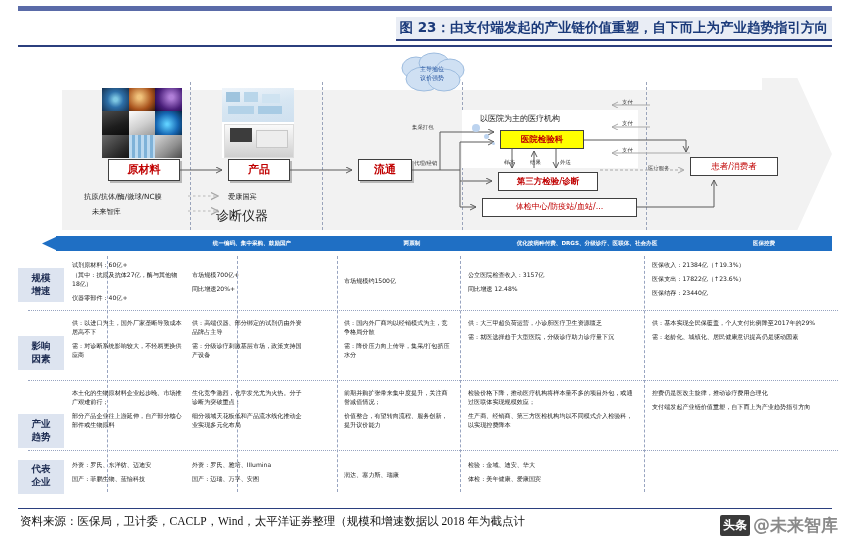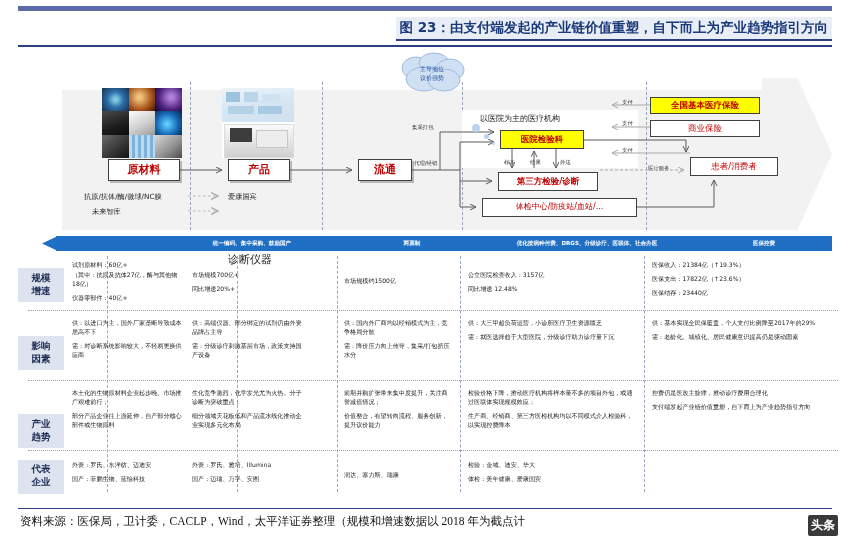--- a/index.html
+++ b/index.html
@@ -211,34 +211,28 @@
     </div>
 
     <div class="node redthin" style="left:482px; top:198px; width:155px; height:19px; font-size:8px;">
       <span>体检中心/防疫站/血站/...</span>
     </div>
 
     <div class="node red" style="left:498px; top:172px; width:100px; height:19px; font-size:8.5px;">
       <span>第三方检验/诊断</span>
     </div>
 
-    <div class="node yellow" style="left:650px; top:97px; width:110px; height:17px; font-size:8.5px;">
-      <span>全国基本医疗保险</span>
-    </div>
-    <div class="node redthin" style="left:650px; top:120px; width:110px; height:17px; font-size:8.5px;">
-      <span>商业保险</span>
-    </div>
     <div class="node redthin" style="left:690px; top:157px; width:88px; height:19px; font-size:8.5px;">
       <span>患者/消费者</span>
     </div>
 
     <div class="plainlabel" style="left:84px; top:192px; font-size:7.2px;">抗原/抗体/酶/微球/NC膜</div>
     <div class="plainlabel" style="left:92px; top:207px; font-size:7.2px;">未来智库</div>
     <div class="plainlabel" style="left:228px; top:192px; font-size:7.2px;">爱康国宾</div>
-    <div class="plainlabel" style="left:228px; top:207px; font-size:11px;margin-top:45px;">诊断仪器</div>
+    <div class="plainlabel" style="left:216px; top:207px; font-size:13px;">诊断仪器</div>
 
     <div class="tinylabel" style="left:412px; top:124px;">集采打包</div>
     <div class="tinylabel" style="left:414px; top:160px;">代理/经销</div>
     <div class="tinylabel" style="left:504px; top:159px;">样本</div>
     <div class="tinylabel" style="left:530px; top:159px;">结果</div>
     <div class="tinylabel" style="left:560px; top:159px;">外送</div>
     <div class="tinylabel" style="left:622px; top:99px;">支付</div>
     <div class="tinylabel" style="left:622px; top:120px;">支付</div>
     <div class="tinylabel" style="left:622px; top:147px;">支付</div>
     <div class="tinylabel" style="left:648px; top:165px;">医疗服务</div>
@@ -415,15 +409,16 @@
     <div class="cell" style="left:456px; top:206px; width:170px;">
       <p>检验：金域、迪安、华大</p>
       <p>体检：美年健康、爱康国宾</p>
     </div>
   </div>
 
   <div class="footrule"></div>
   <div class="footnote">资料来源：医保局，卫计委，CACLP，Wind，太平洋证券整理（规模和增速数据以 2018 年为截点计</div>
   <div class="watermark">
     <span class="wm-badge">头条</span>
+    <span class="wm-text">@未来智库</span>
   </div>
 
 </div>
 
 </body></html>

